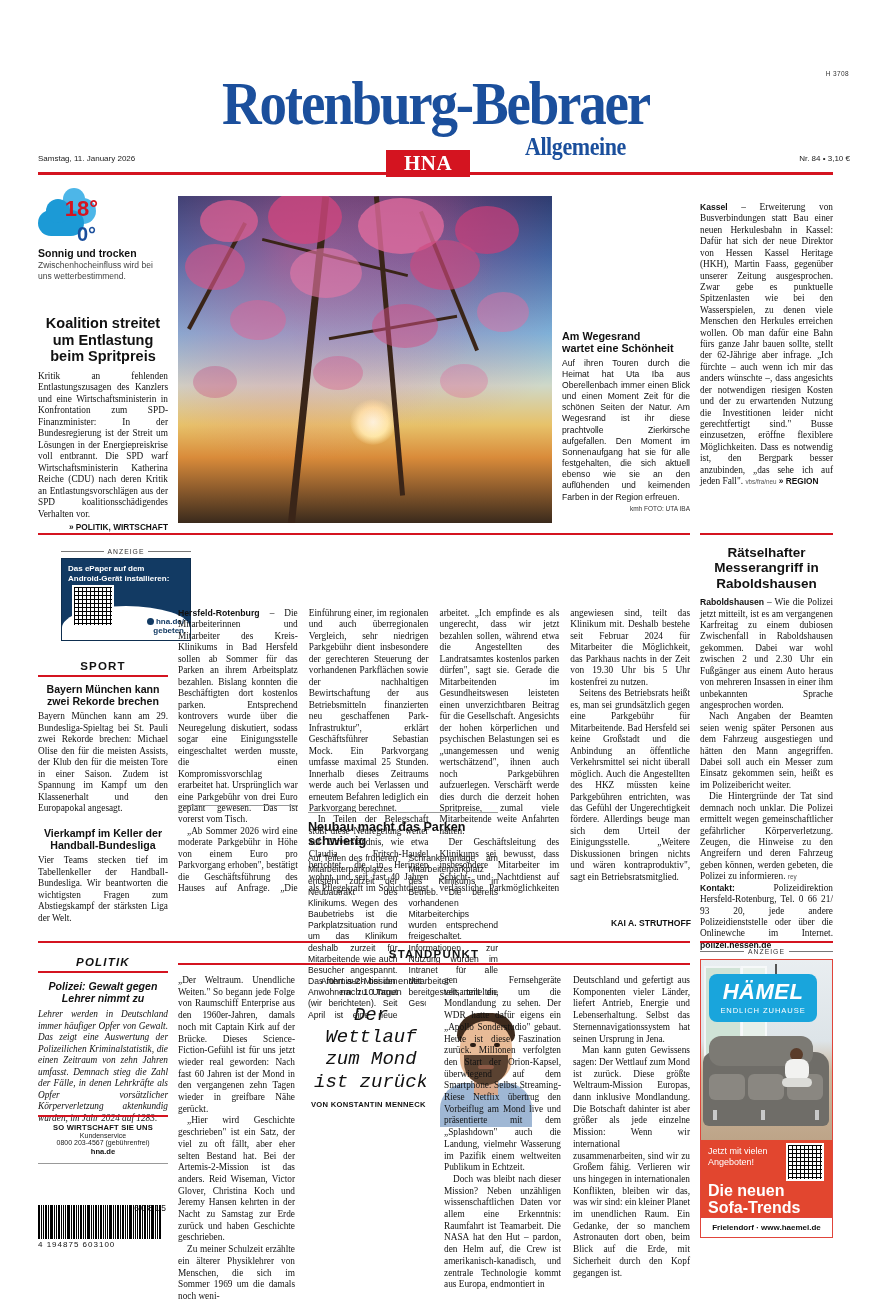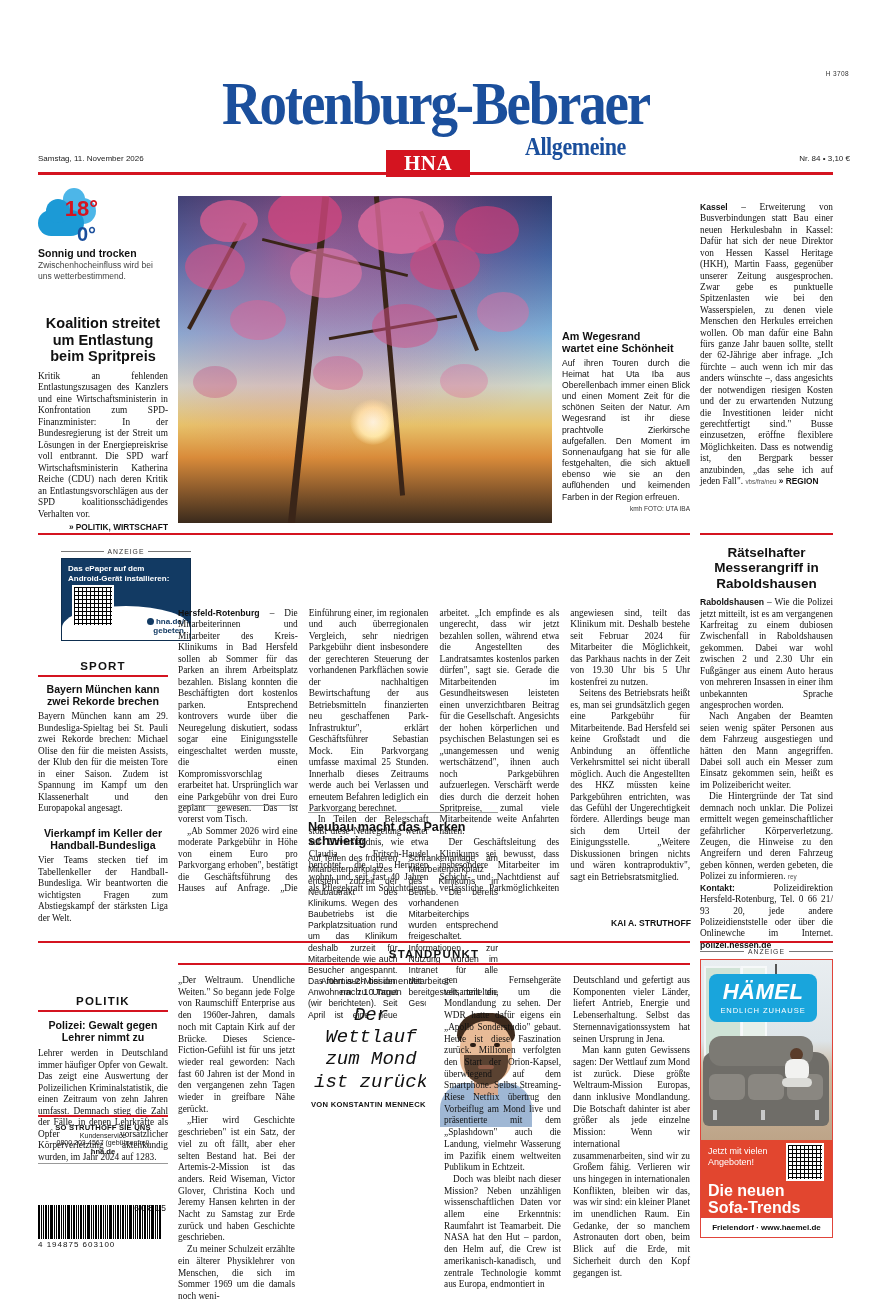--- a/index.html
+++ b/index.html
@@ -173,21 +173,21 @@
   #rmid .body p{margin:0;text-indent:9px;}
   #rmid .body p.first{text-indent:0;}
   #rmid .body b.dl{font-family:"Liberation Sans",sans-serif;font-weight:bold;font-size:8.6px;}
   #rmid .kontakt b{font-family:"Liberation Sans",sans-serif;font-weight:bold;font-size:8.6px;}
 
   
   #rule-bot-l{position:absolute;left:38px;top:941px;width:652px;height:2px;background:#d41420;}
   #rule-bot-r{position:absolute;left:700px;top:941px;width:133px;height:2px;background:#d41420;}
 
   
-  #politik{position:absolute;left:38px;top:995px;width:130px;}
+  #politik{position:absolute;left:38px;top:956px;width:130px;font-style:italic;}
   #politik .hl{margin-top:7px;text-align:center;font-family:"Liberation Sans",sans-serif;
      font-weight:bold;font-size:10.6px;line-height:1.15;}
   #politik .body{margin-top:5px;font-size:9.3px;line-height:1.24;text-align:justify;}
   #contact{position:absolute;left:38px;top:1115px;width:130px;}
   #contact .rl{height:2px;background:#d41420;}
   #contact .t1{margin-top:6px;text-align:center;font-family:"Liberation Sans",sans-serif;
      font-weight:bold;font-size:7.6px;letter-spacing:.2px;}
   #contact .t2{text-align:center;font-family:"Liberation Sans",sans-serif;font-size:7px;color:#222;}
   #contact .t3{text-align:center;font-family:"Liberation Sans",sans-serif;font-size:7px;color:#222;}
   #contact .t4{margin-top:1px;text-align:center;font-family:"Liberation Sans",sans-serif;
@@ -285,21 +285,21 @@
 </head>
 <body>
 
 <div class="page">
 
   <div id="masthead">
     <div id="issue-code">H 3708</div>
     <div id="paper-title">Rotenburg-Bebraer</div>
     <div id="paper-subtitle">Allgemeine</div>
     <div id="hna-badge">HNA</div>
-    <div id="mast-date">Samstag, 11. November 2026</div>
+    <div id="mast-date">Samstag, 11. January 2026</div>
     <div id="mast-issue">Nr. 84  •  3,10 €</div>
     <div id="mast-rule-l"></div>
     <div id="mast-rule-r"></div>
   </div>
 
   <div id="weather">
     <div id="weather-icon">
       <div class="cloud-back"></div>
       <div class="cloud-front"></div>
       <div id="temp-hi">18°</div>
@@ -429,21 +429,21 @@
 
   <div id="politik">
     <div class="sect-head">POLITIK</div>
     <div class="sect-rule"></div>
     <div class="hl">Polizei: Gewalt gegen Lehrer nimmt zu</div>
     <div class="body">Lehrer werden in Deutschland immer häufiger Opfer von Gewalt. Das zeigt eine Auswertung der Polizeilichen Kriminalstatistik, die einen Zeitraum von zehn Jahren umfasst. Demnach stieg die Zahl der Fälle, in denen Lehrkräfte als Opfer vorsätzlicher Körperverletzung aktenkundig wurden, im Jahr 2024 auf 1283.</div>
   </div>
 
   <div id="contact">
     <div class="rl"></div>
-    <div class="t1">SO STRUTHOFF SIE UNS</div>
+    <div class="t1">SO WIRTSCHAFT SIE UNS</div>
     <div class="t2">Kundenservice</div>
     <div class="t3">0800 203-4567 (gebührenfrei)</div>
     <div class="t4">hna.de</div>
     <div class="sep"></div>
   </div>
 
   <div id="barcode">
     <div id="bcnum2">60815</div>
     <div class="bars" id="bars-host">
         <i style="width: 2px;"></i>

